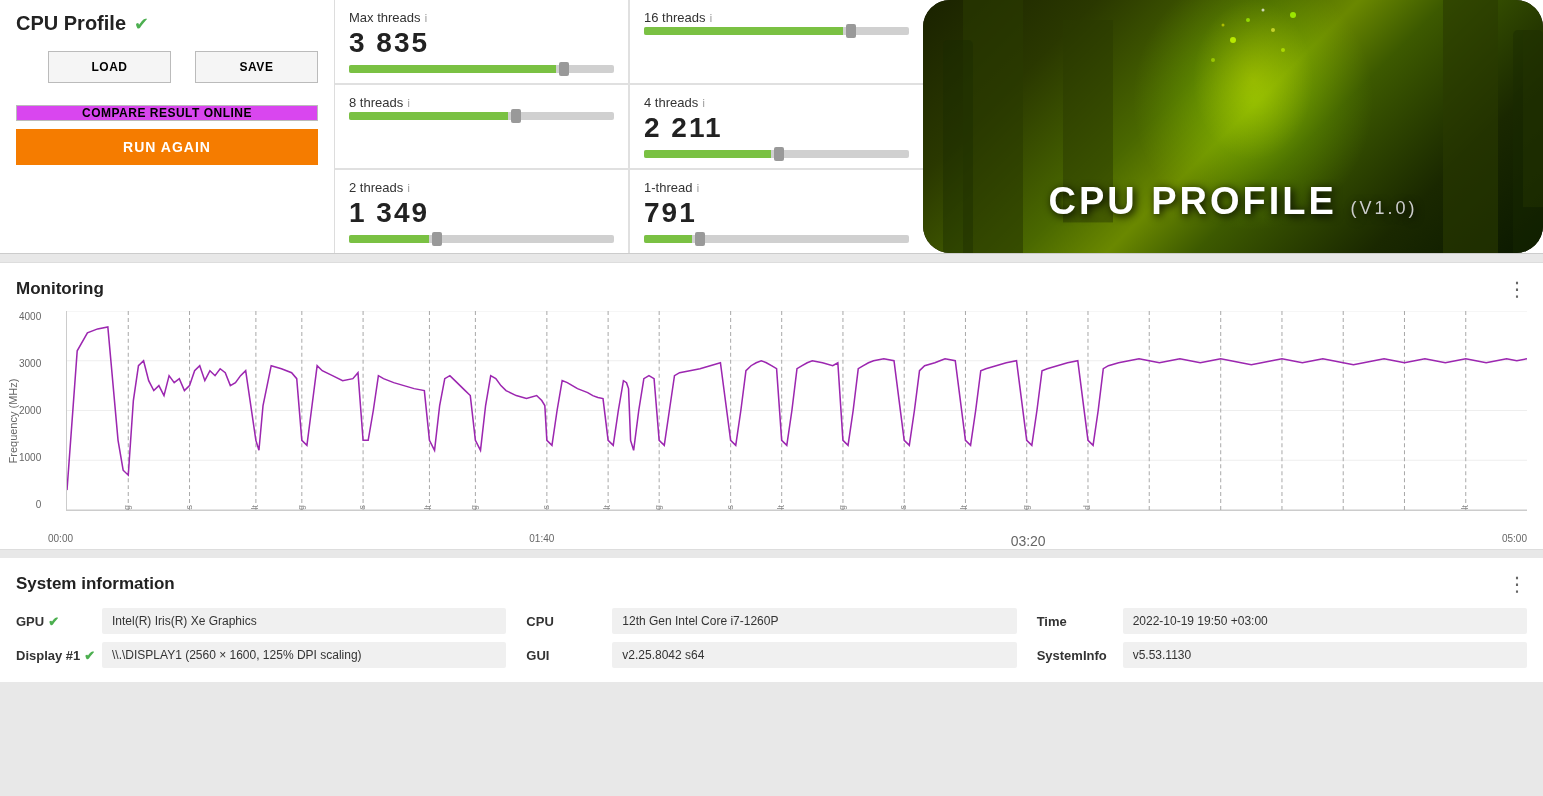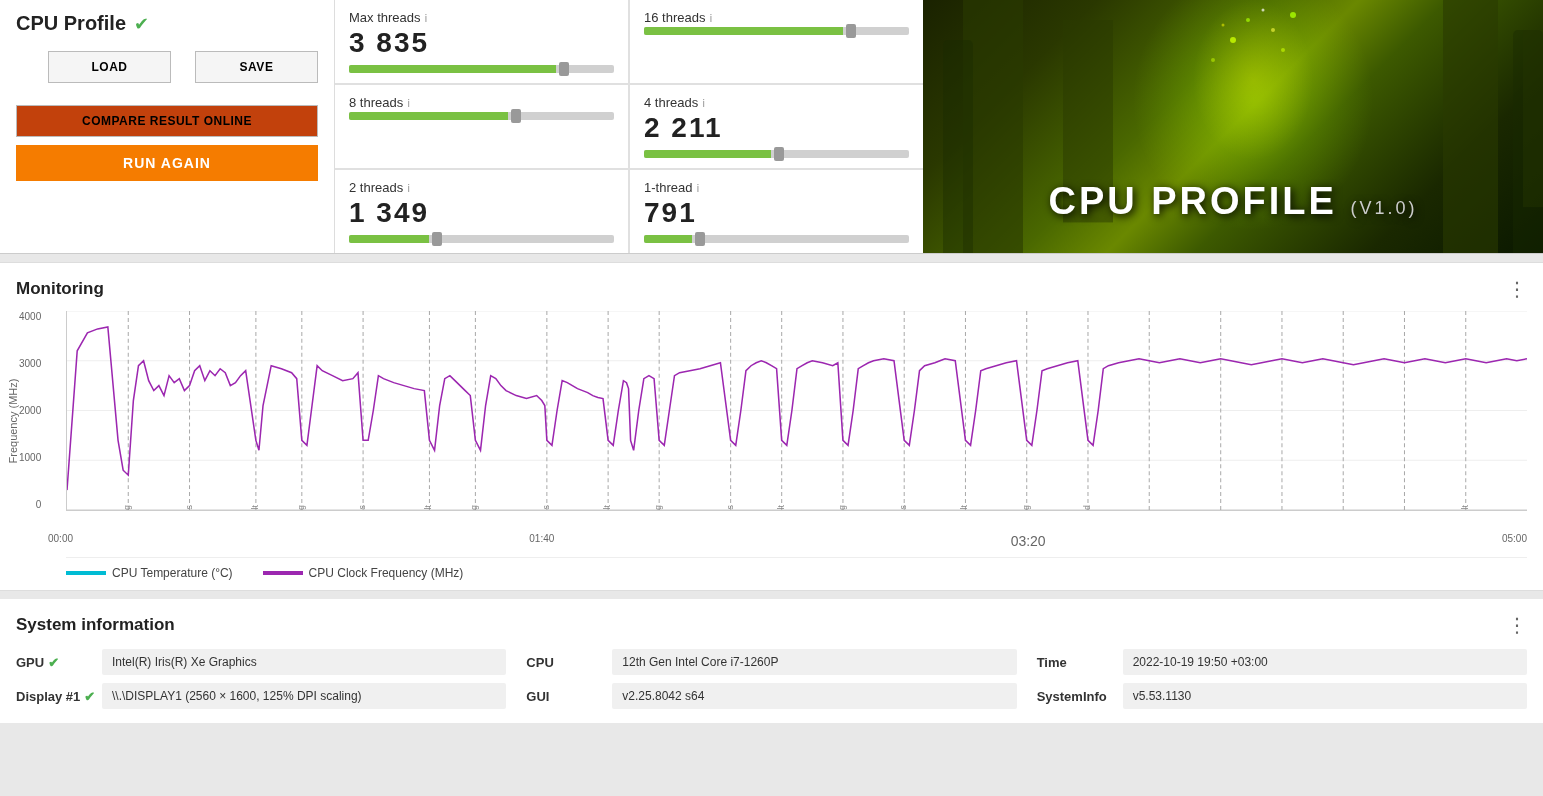--- a/index.html
+++ b/index.html
@@ -15,42 +15,42 @@
     .left-panel-header { display: flex; align-items: center; margin-bottom: 16px; }
     .left-panel-title { font-size: 20px; font-weight: bold; margin-right: 8px; }
     .check-icon { color: #4caf50; font-size: 18px; }
     .btn-row { display: flex; gap: 24px; margin-bottom: 22px; padding-left: 32px; }
     .btn-load, .btn-save {
       flex: 1; padding: 8px; border: 1px solid #bbb; background: #f5f5f5;
       cursor: pointer; font-size: 12px; font-weight: bold; letter-spacing: 0.5px;
       text-transform: uppercase;
     }
     .btn-compare {
-      width: 100%; padding: 8px; border: 1px solid #bbb; background: #c2410c;
+      width: 100%; border: 1px solid #bbb; background: #d946ef;
       cursor: pointer; font-size: 12px; font-weight: bold; letter-spacing: 0.5px;
       text-transform: uppercase; margin-bottom: 8px;
     }
     .btn-run {
       width: 100%; padding: 10px; border: none; background: #f57c00;
       color: #fff; cursor: pointer; font-size: 14px; font-weight: bold;
       text-transform: uppercase; letter-spacing: 1px;
     }
 
     
     .score-grid { display: grid; grid-template-columns: 1fr 1fr; gap: 2px; flex: 1; background: #e0e0e0; }
     .score-card { background: #fff; padding: 10px 14px 10px 14px; display: flex; flex-direction: column; }
     .score-label { font-size: 13px; color: #333; margin-bottom: 2px; display: flex; align-items: center; gap: 4px; }
     .info-icon { color: #999; font-size: 11px; }
     .score-value { font-size: 28px; font-weight: bold; color: #222; letter-spacing: 2px; margin-bottom: 6px; }
     .score-bar-bg { height: 8px; background: #d0d0d0; border-radius: 2px; position: relative; }
     .score-bar-fill { height: 8px; background: #7ac143; border-radius: 2px 0 0 2px; }
     .score-bar-thumb { position: absolute; right: 18%; top: -3px; width: 10px; height: 14px; background: #999; border-radius: 2px; }
 
     
-    .banner { flex: 1; position: relative; overflow: hidden; background: #1a1a0a; min-height: 155px; }
+    .banner { flex: 1; position: relative; overflow: hidden; background: #1a1a0a; min-height: 155px; border-radius: 27px; }
     .banner-img-placeholder {
       width: 100%; height: 100%;
       background: linear-gradient(135deg, #1a2200 0%, #2a3800 20%, #4a6800 40%, #6a8800 50%, #3d5a00 60%, #1a2800 80%, #0a1800 100%);
       position: absolute; top: 0; left: 0;
     }
     .banner-overlay {
       position: absolute; bottom: 30px; left: 0; right: 0; text-align: center;
     }
     .banner-title { font-size: 38px; font-weight: 900; color: #fff; letter-spacing: 3px; text-transform: uppercase; text-shadow: 2px 2px 8px #000; }
     .banner-version { font-size: 18px; color: #ccc; font-weight: normal; }
@@ -319,30 +319,20 @@
       </div>
     </div>
 
     <div class="chart-x-labels">
       <span style="font-size:10px;color:#666">00:00</span>
       <span style="font-size:10px;color:#666">01:40</span>
       <span style="font-size:14px;color:#666">03:20</span>
       <span style="font-size:10px;color:#666">05:00</span>
     </div>
 
-    <div class="legend">
-      <div class="legend-item">
-        <div class="legend-line" style="background:#00bcd4;"></div>
-        <span>CPU Temperature (°C)</span>
-      </div>
-      <div class="legend-item">
-        <div class="legend-line" style="background:#9c27b0;"></div>
-        <span>CPU Clock Frequency (MHz)</span>
-      </div>
-    </div>
   </div>
 
   <div class="sysinfo-section">
     <div class="sysinfo-header">
       <span class="sysinfo-title">System information</span>
       <span class="three-dots">⋮</span>
     </div>
     <div class="sysinfo-grid" id="sysinfo-grid">
         <div class="sysinfo-item">
     <span class="sysinfo-key">

